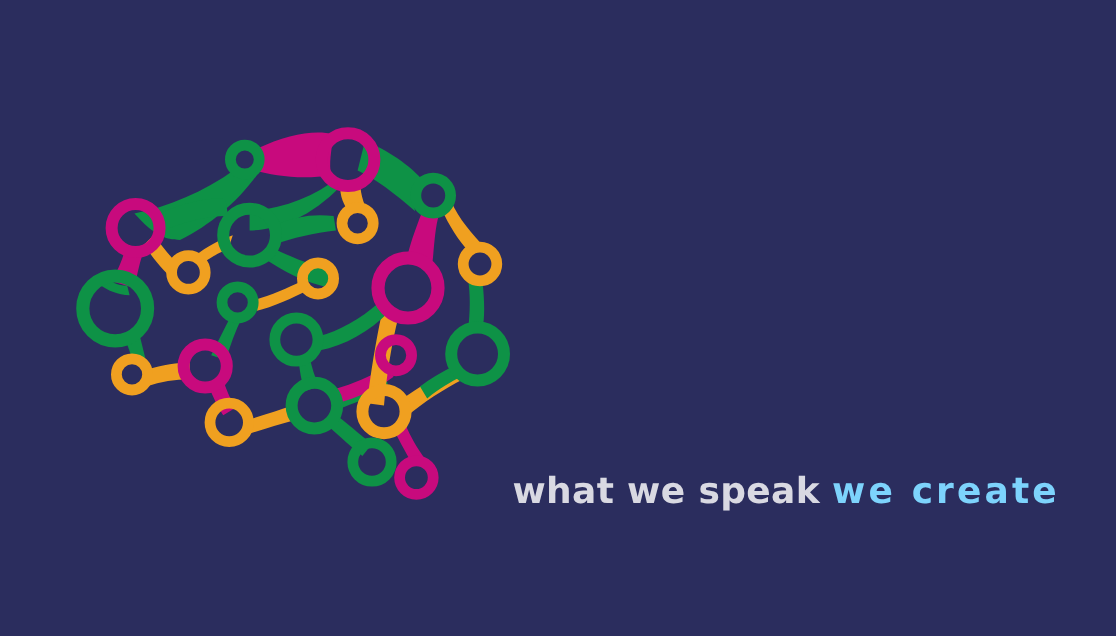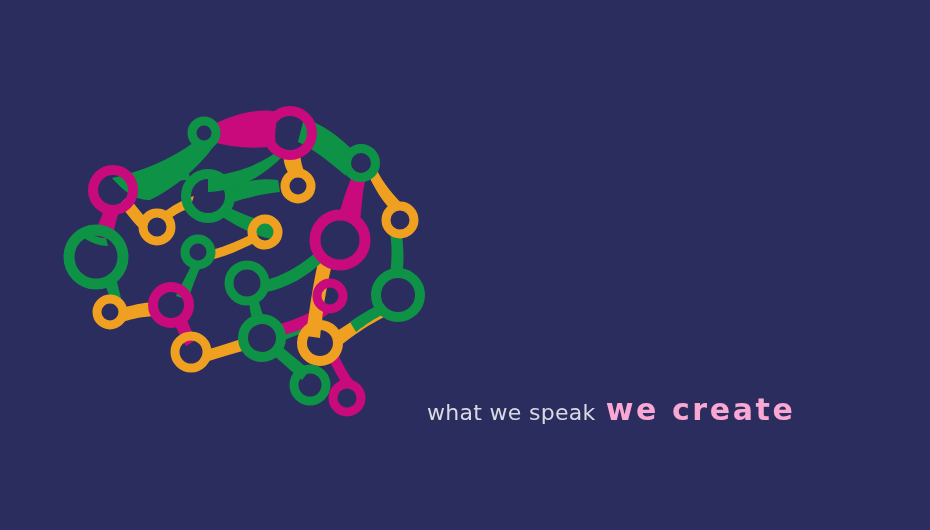--- a/index.html
+++ b/index.html
@@ -30,32 +30,32 @@
     position: absolute;
     left: 427px;
     top: 389px;
     height: 42px;
     line-height: 42px;
     white-space: nowrap;
     user-select: none;
   }
   .tag-light {
     font-family: "DejaVu Sans", sans-serif;
-    font-weight: 400;
-    font-size: 22px;
+    font-weight: 700;
+    font-size: 30px;
     letter-spacing: 0.3px;
     color: #d9d9e2;
     margin-top: 37px;
   }
   .tag-strong {
     font-family: "DejaVu Sans", sans-serif;
     font-weight: 700;
     font-size: 30px;
     letter-spacing: 2.6px;
-    color: #f9a8d4;
+    color: #7dd3fc;
     margin-left: 10px;
   }
 </style>
 </head>
 <body>
 
 <div id="stage" style="background: rgb(43, 45, 94);">
 
   <svg id="brain-logo" viewBox="0 0 500 530" xmlns="http://www.w3.org/2000/svg" aria-label="brain network logo">
 

